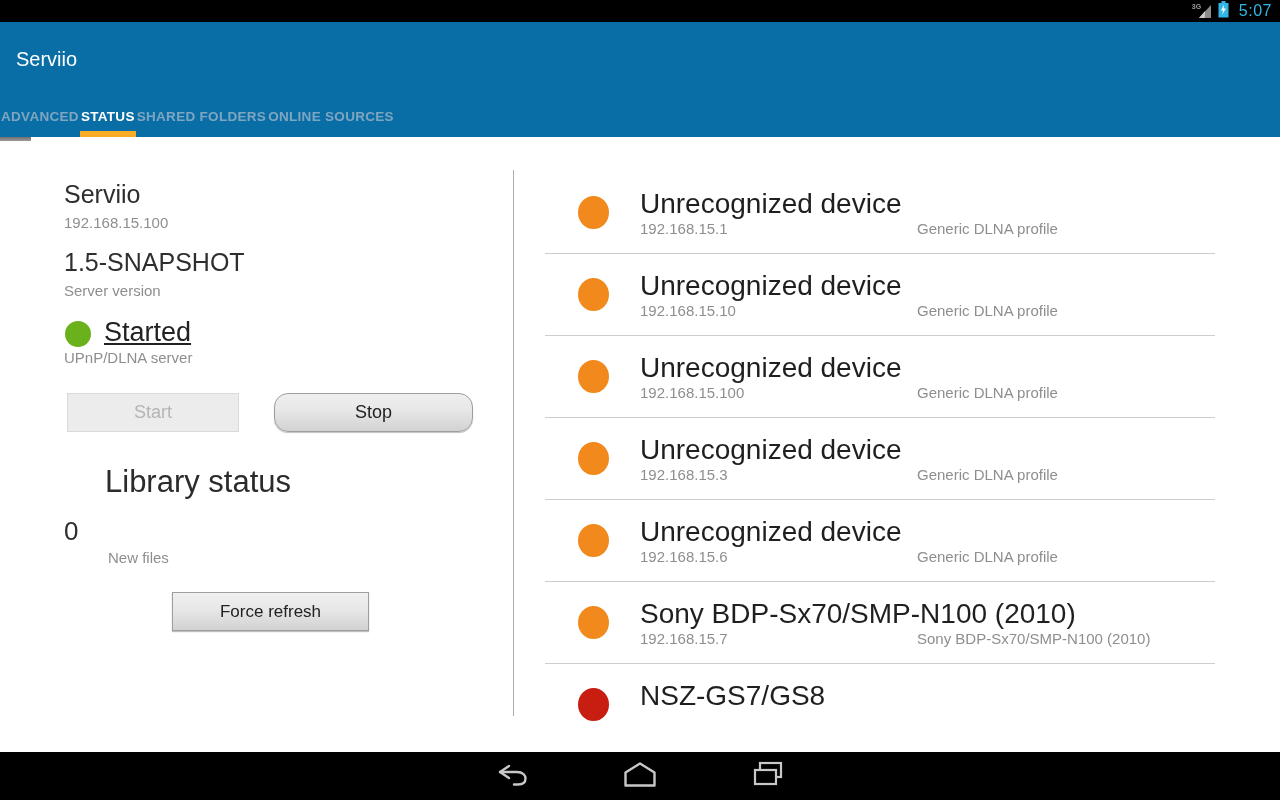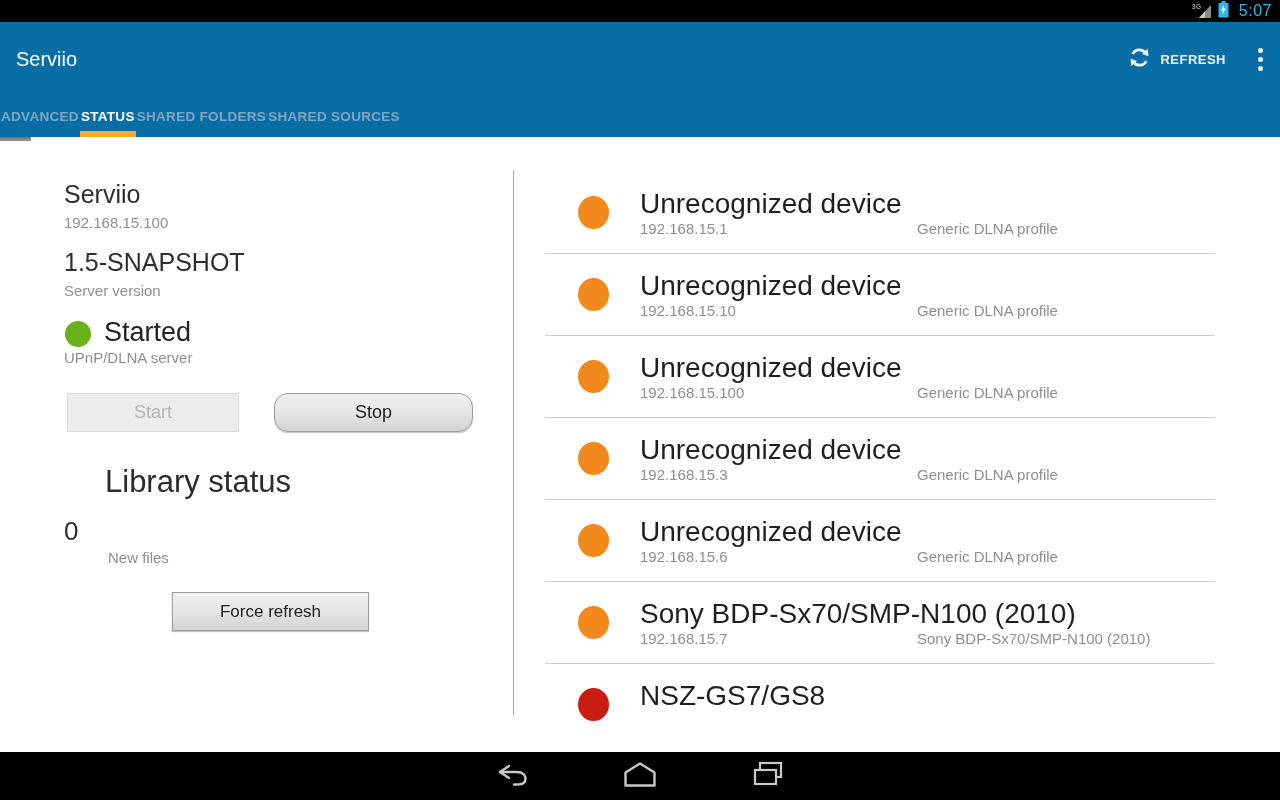--- a/index.html
+++ b/index.html
@@ -87,56 +87,38 @@
         <rect x="3.5" y="0" width="4" height="2.5" fill="#33b5e5"></rect>
         <rect x="0.5" y="2" width="10" height="14.5" fill="#33b5e5"></rect>
         <polygon points="6,3.5 3,9.5 5,9.5 4.2,13.5 8,7.5 5.6,7.5" fill="#ffffff" opacity="0.95"></polygon>
       </svg>
     </span>
     <span class="time-text">5:07</span>
   </div>
 
   <div class="action-bar" style="background: rgb(10, 110, 166);">
     <span class="app-title">Serviio</span>
-    <div class="ab-right">
-      <div class="refresh-btn">
-        <span>
-          <svg width="25" height="25" viewBox="0 0 24 24" fill="none">
-            <path d="M5.5 8.5 A7.2 7.2 0 0 1 18 8" stroke="#e9eef2" stroke-width="2.6"></path>
-            <polygon points="19.8,3.6 20.6,10.8 14.4,8.6" fill="#e9eef2"></polygon>
-            <path d="M18.5 15.5 A7.2 7.2 0 0 1 6 16" stroke="#e9eef2" stroke-width="2.6"></path>
-            <polygon points="4.2,20.4 3.4,13.2 9.6,15.4" fill="#e9eef2"></polygon>
-          </svg>
-        </span>
-        <span class="refresh-label">REFRESH</span>
-      </div>
-      <div class="overflow-btn">
-        <i></i>
-        <i></i>
-        <i></i>
-      </div>
-    </div>
   </div>
 
   <div class="tab-bar" id="tab-bar" style="background: rgb(10, 110, 166);">
       <div class="tab">ADVANCED</div>
       <div class="tab selected">STATUS</div>
       <div class="tab">SHARED FOLDERS</div>
-      <div class="tab">SHARED SOURCES</div>
+      <div class="tab">ONLINE SOURCES</div>
     </div>
   <div class="tab-scroll-hint"></div>
 
   <div class="left-pane">
     <div class="lp h1" style="left:64px; top:43px;">Serviio</div>
     <div class="lp sub" style="left:64px; top:77px;">192.168.15.100</div>
     <div class="lp h1" style="left:64px; top:111px;">1.5-SNAPSHOT</div>
     <div class="lp sub" style="left:64px; top:145px;">Server version</div>
 
     <div class="lp status-dot" id="status-dot" style="left: 65px; top: 184px; background: rgb(106, 177, 28);"></div>
-    <div class="lp status-big" style="left:104px; top:180px;">Started</div>
+    <div class="lp status-big" style="left:104px; top:180px;text-decoration:underline;">Started</div>
     <div class="lp sub" style="left:64px; top:212px;">UPnP/DLNA server</div>
 
     <button class="holo-btn disabled" style="left:67px; top:256px; width:172px;">Start</button>
     <button class="holo-btn" style="left:274px; top:256px; width:199px;border-radius:14px;">Stop</button>
 
     <div class="lp lib-title" style="left:105px; top:327px;">Library status</div>
     <div class="lp count" style="left:64px; top:379px;">0</div>
     <div class="lp sub" style="left:64px; top:412px;margin-left:44px;">New files</div>
 
     <button class="holo-btn" style="left:172px; top:455px; width:197px; font-size:17px;">Force refresh</button>

